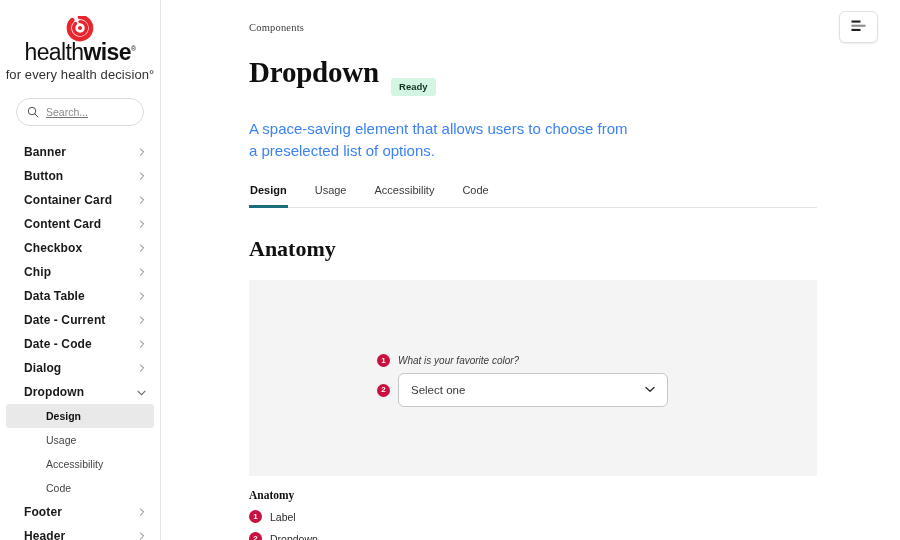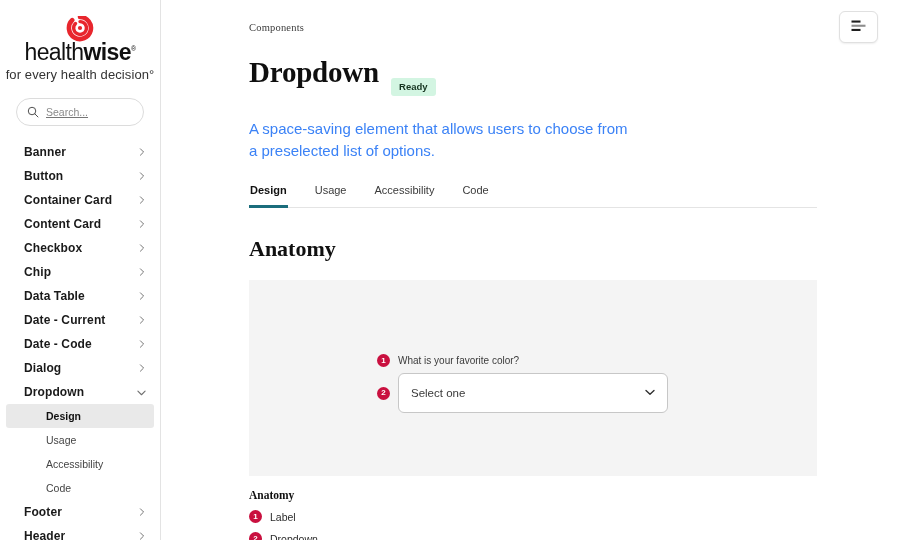--- a/index.html
+++ b/index.html
@@ -208,28 +208,29 @@
     display: flex; align-items: center; justify-content: center;
     flex: 0 0 13px;
     line-height: 1;
   }
   .field-label-row {
     display: flex; align-items: center; gap: 8px;
   }
   .field-label {
     font-size: 10px;
     color: #3b3b3b;
+    font-style: italic;
   }
   .field-row {
     display: flex; align-items: center; gap: 8px;
     margin-top: 6px;
   }
   .select-field {
     width: 270px;
-    height: 40px;
+    height: 34px;
     background: #ffffff;
     border: 1px solid #c7c7c7;
     border-radius: 6px;
     display: flex; align-items: center; justify-content: space-between;
     padding: 0 11px 0 12px;
     cursor: pointer;
   }
   .select-value { font-size: 11.5px; color: #3a3a3a; }
 
   .legend { margin-top: 13px; }

